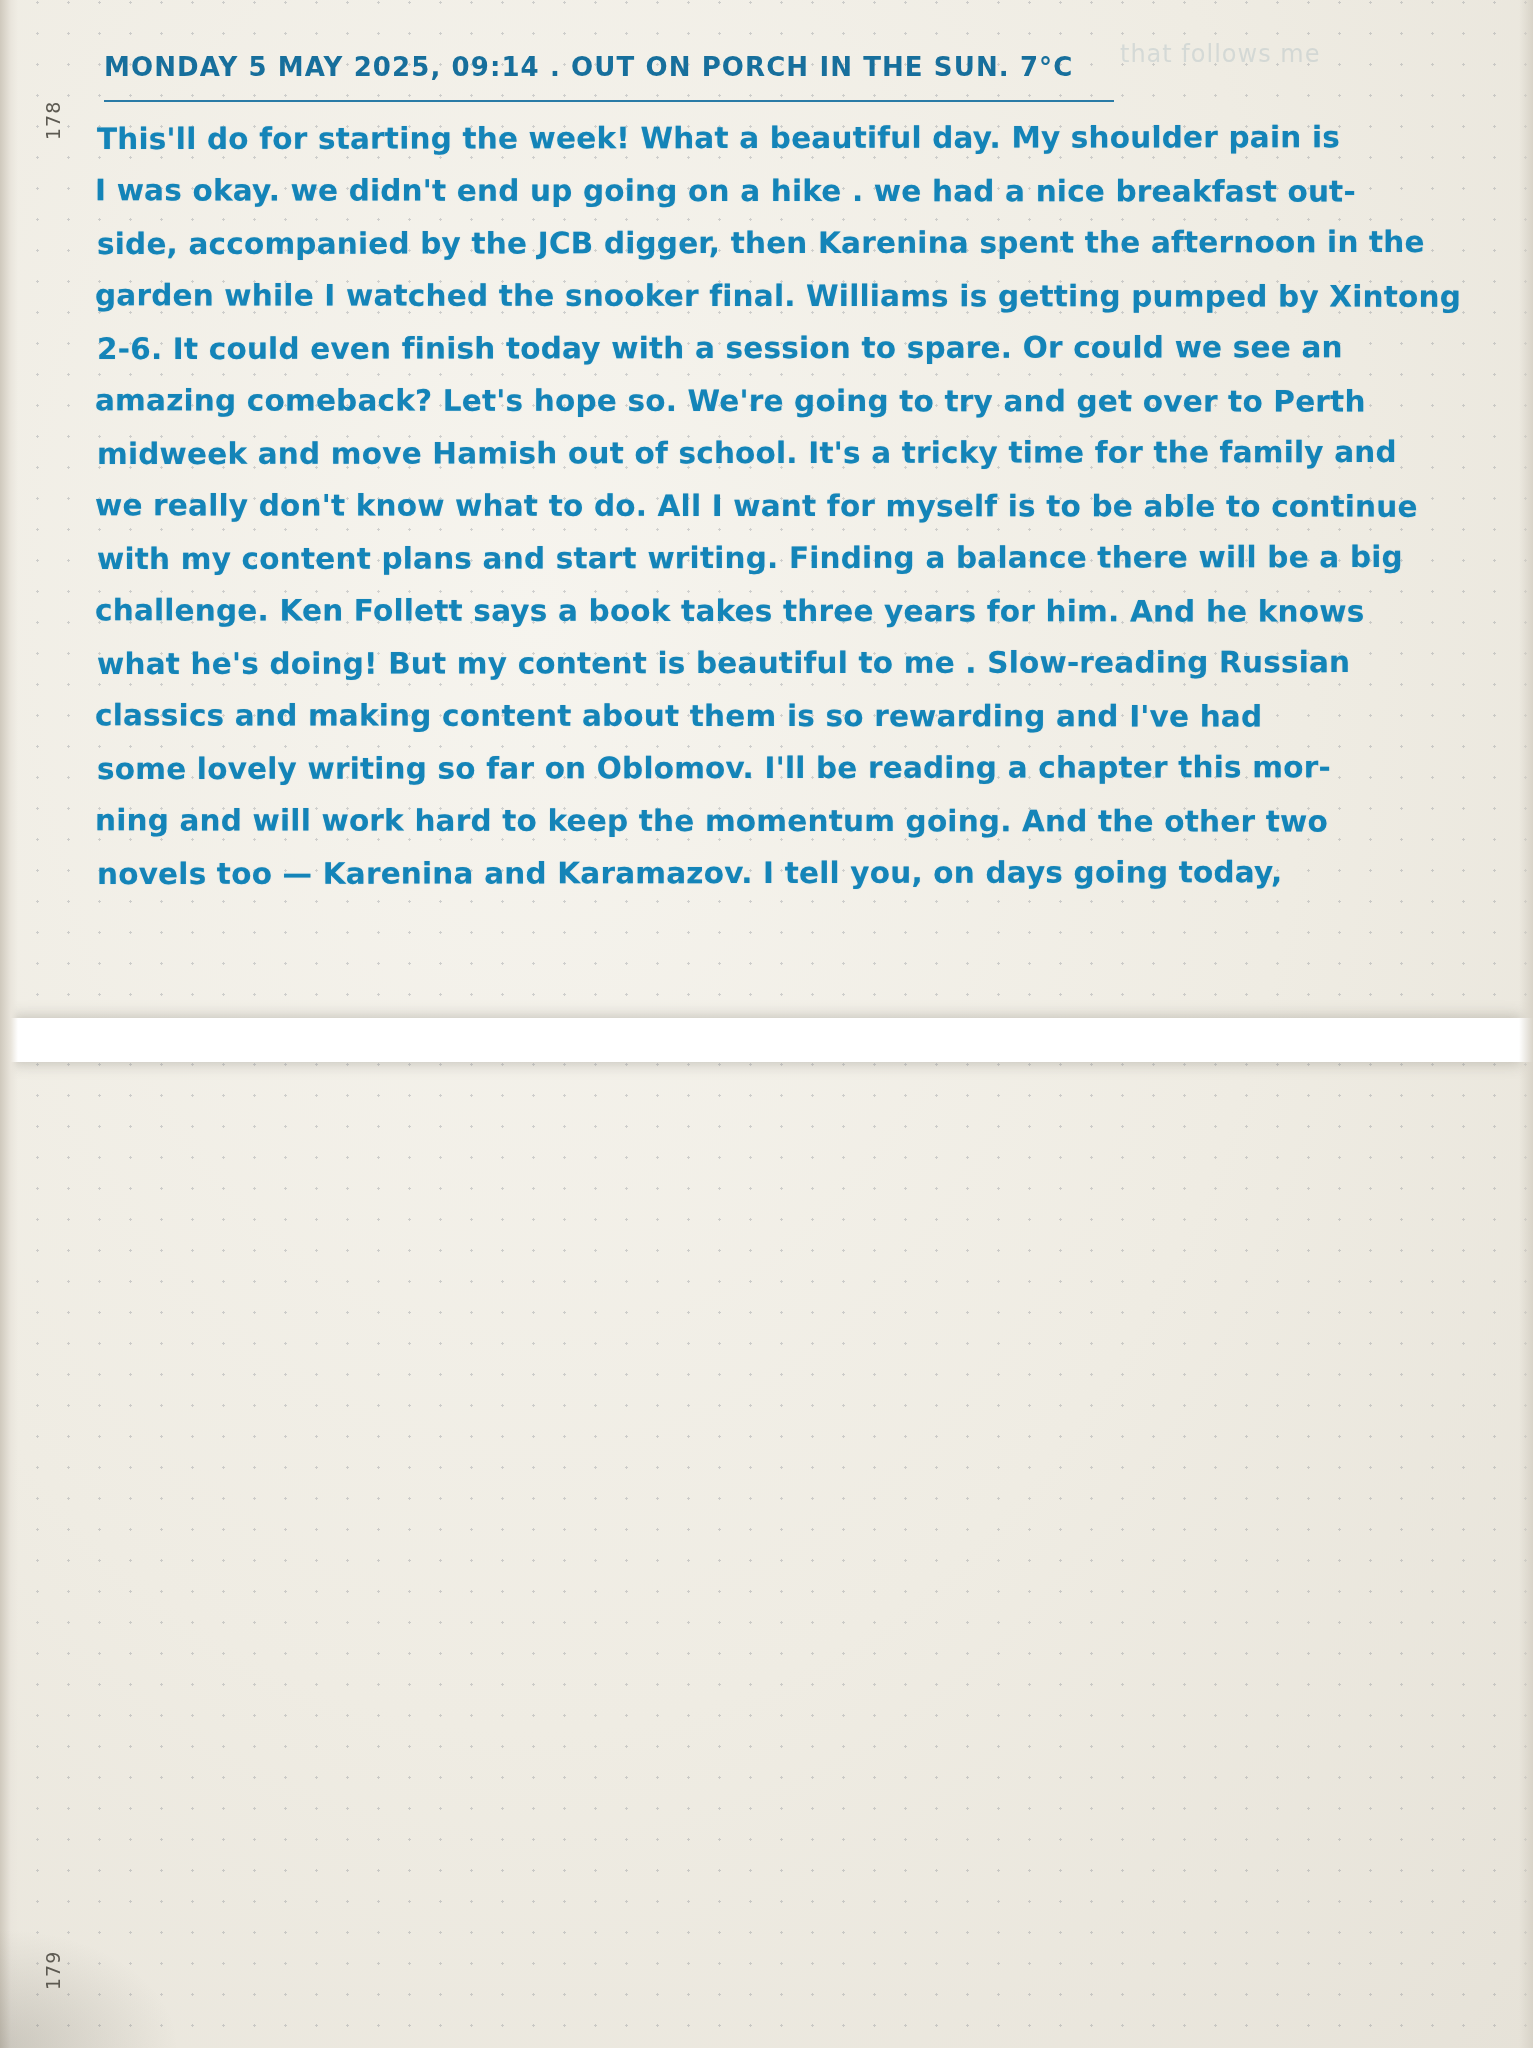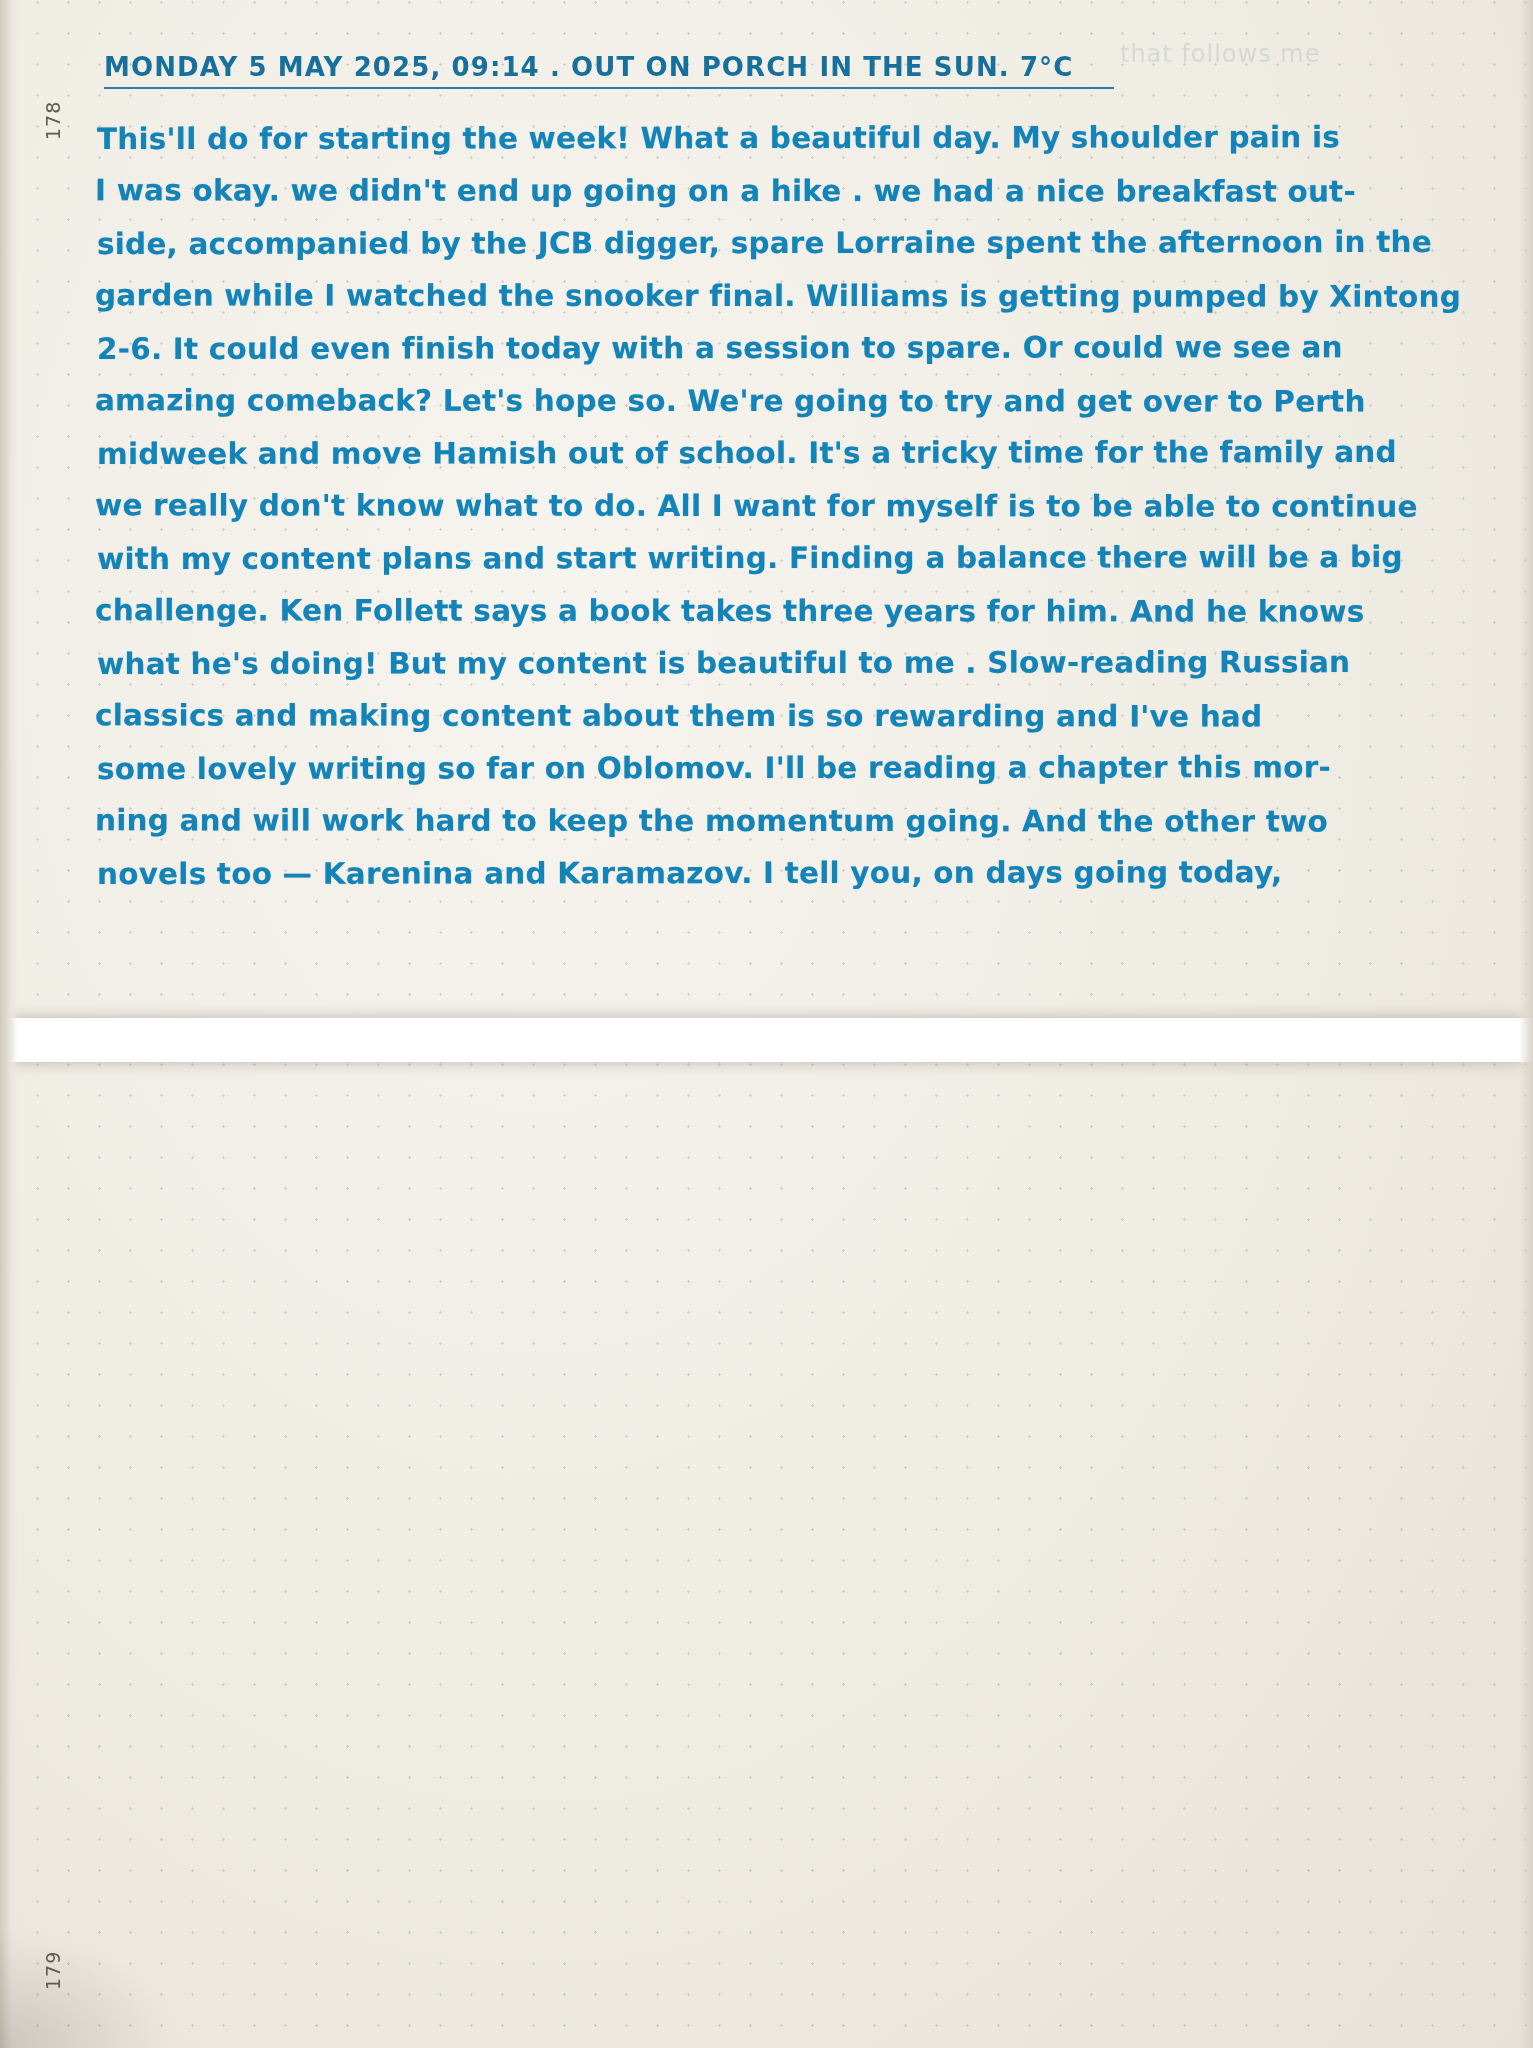--- a/index.html
+++ b/index.html
@@ -93,21 +93,21 @@
   .header-line {
     position: absolute;
     left: 104px;
     top: 52px;
     width: 1010px;
     font-size: 26px;
     font-weight: 700;
     letter-spacing: 1.1px;
     color: #176f9c;
     border-bottom: 2px solid #2a7ba6;
-    padding-bottom: 5px;
+    padding-bottom: 18px;
     font-family: "DejaVu Sans", sans-serif;
     white-space: nowrap;
   }
 
   .body-top {
     position: absolute;
     left: 96px;
     top: 112px;
     width: 1340px;
   }
@@ -150,21 +150,21 @@
   <div class="sheet sheet-top">
     <div class="dotgrid"></div>
 
     <div class="ghost">that follows me</div>
 
     <div class="header-line">MONDAY 5 MAY 2025, 09:14 . OUT ON PORCH IN THE SUN. 7°C</div>
 
     <div class="body-top handwriting">
       <span class="line">This'll do for starting the week! What a beautiful day. My shoulder pain is</span>
       <span class="line">I was okay. we didn't end up going on a hike . we had a nice breakfast out-</span>
-      <span class="line">side, accompanied by the JCB digger, spare Lorraine spent the afternoon in the</span>
+      <span class="line">side, accompanied by the JCB digger, then Karenina spent the afternoon in the</span>
       <span class="line">garden while I watched the snooker final. Williams is getting pumped by Xintong</span>
       <span class="line">2-6. It could even finish today with a session to spare. Or could we see an</span>
       <span class="line">amazing comeback? Let's hope so. We're going to try and get over to Perth</span>
       <span class="line">midweek and move Hamish out of school. It's a tricky time for the family and</span>
       <span class="line">we really don't know what to do. All I want for myself is to be able to continue</span>
       <span class="line">with my content plans and start writing. Finding a balance there will be a big</span>
       <span class="line">challenge. Ken Follett says a book takes three years for him. And he knows</span>
       <span class="line">what he's doing! But my content is beautiful to me . Slow-reading Russian</span>
       <span class="line">classics and making content about them is so rewarding and I've had</span>
       <span class="line">some lovely writing so far on Oblomov. I'll be reading a chapter this mor-</span>

